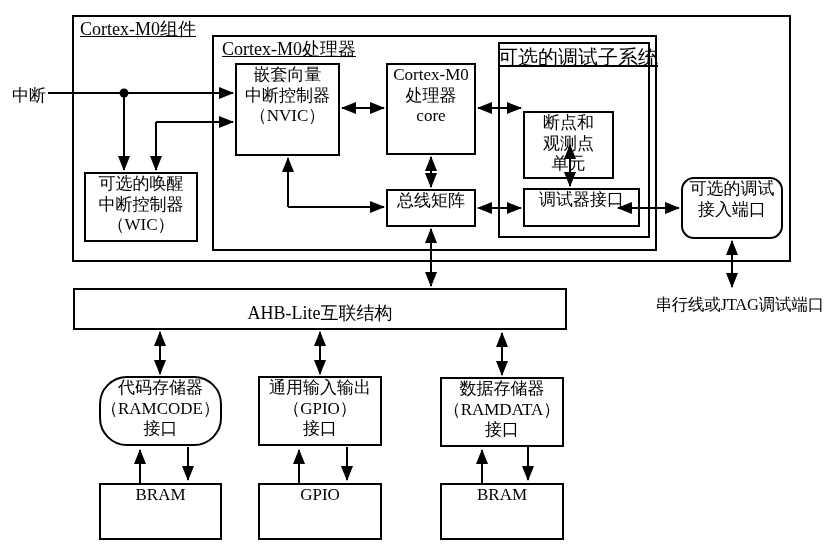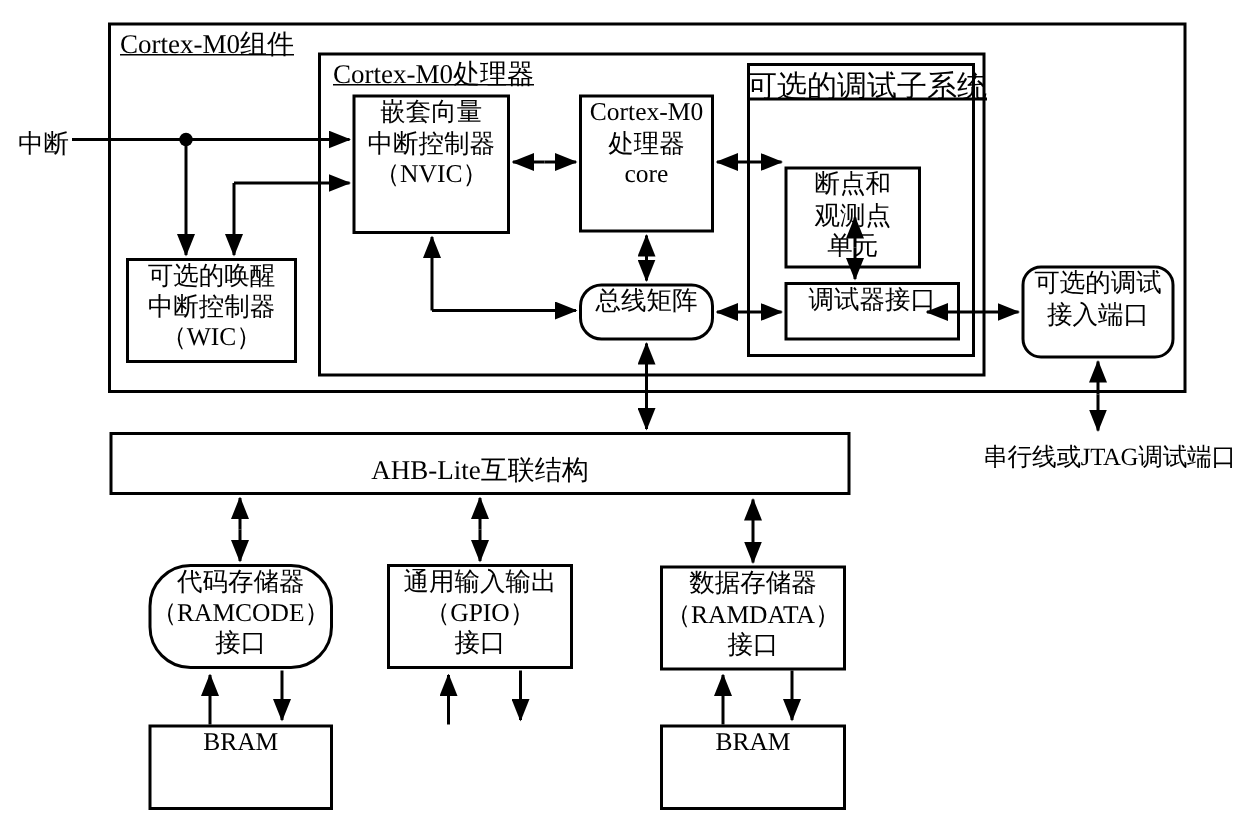--- a/index.html
+++ b/index.html
@@ -56,21 +56,21 @@
   <div class="box block" style="left:386px;top:63px;width:90px;height:92px;">
     <span class="block-label">Cortex-M0
 处理器
 core</span>
   </div>
   <div class="box block" style="left:523px;top:75px;width:91px;height:68px;margin-top:36px;">
     <span class="block-label">断点和
 观测点
 单元</span>
   </div>
-  <div class="box block" style="left:386px;top:189px;width:90px;height:38px;border-radius:15px;">
+  <div class="box block" style="left:386px;top:189px;width:90px;height:38px;">
     <span class="block-label">总线矩阵</span>
   </div>
   <div class="box block" style="left:523px;top:188px;width:117px;height:39px;">
     <span class="block-label">调试器接口</span>
   </div>
   <div class="box block" style="left:681px;top:177px;width:102px;height:62px;border-radius:13px;">
     <span class="block-label">可选的调试
 接入端口</span>
   </div>
   <div class="box block" style="left:73px;top:288px;width:494px;height:42px;">
@@ -86,20 +86,23 @@
 （GPIO）
 接口</span>
   </div>
   <div class="box block" style="left:440px;top:377px;width:124px;height:70px;">
     <span class="block-label">数据存储器
 （RAMDATA）
 接口</span>
   </div>
   <div class="box block" style="left:99px;top:483px;width:123px;height:57px;">
     <span class="block-label">BRAM</span>
+  </div>
+  <div class="box block" style="left:258px;top:483px;width:124px;height:57px;">
+    <span class="block-label">GPIO</span>
   </div>
   <div class="box block" style="left:440px;top:483px;width:124px;height:57px;">
     <span class="block-label">BRAM</span>
   </div>
 
   <div class="float-label" style="left:8px;top:84px;width:38px;text-align:right;">中断</div>
   <div class="float-label" style="left:613px;top:294px;width:211px;text-align:right;font-size:16.5px;letter-spacing:-0.2px;">串行线或JTAG调试端口</div>
 
   <svg id="arrows" viewBox="0 0 824 548" xmlns="http://www.w3.org/2000/svg">
     <defs>

